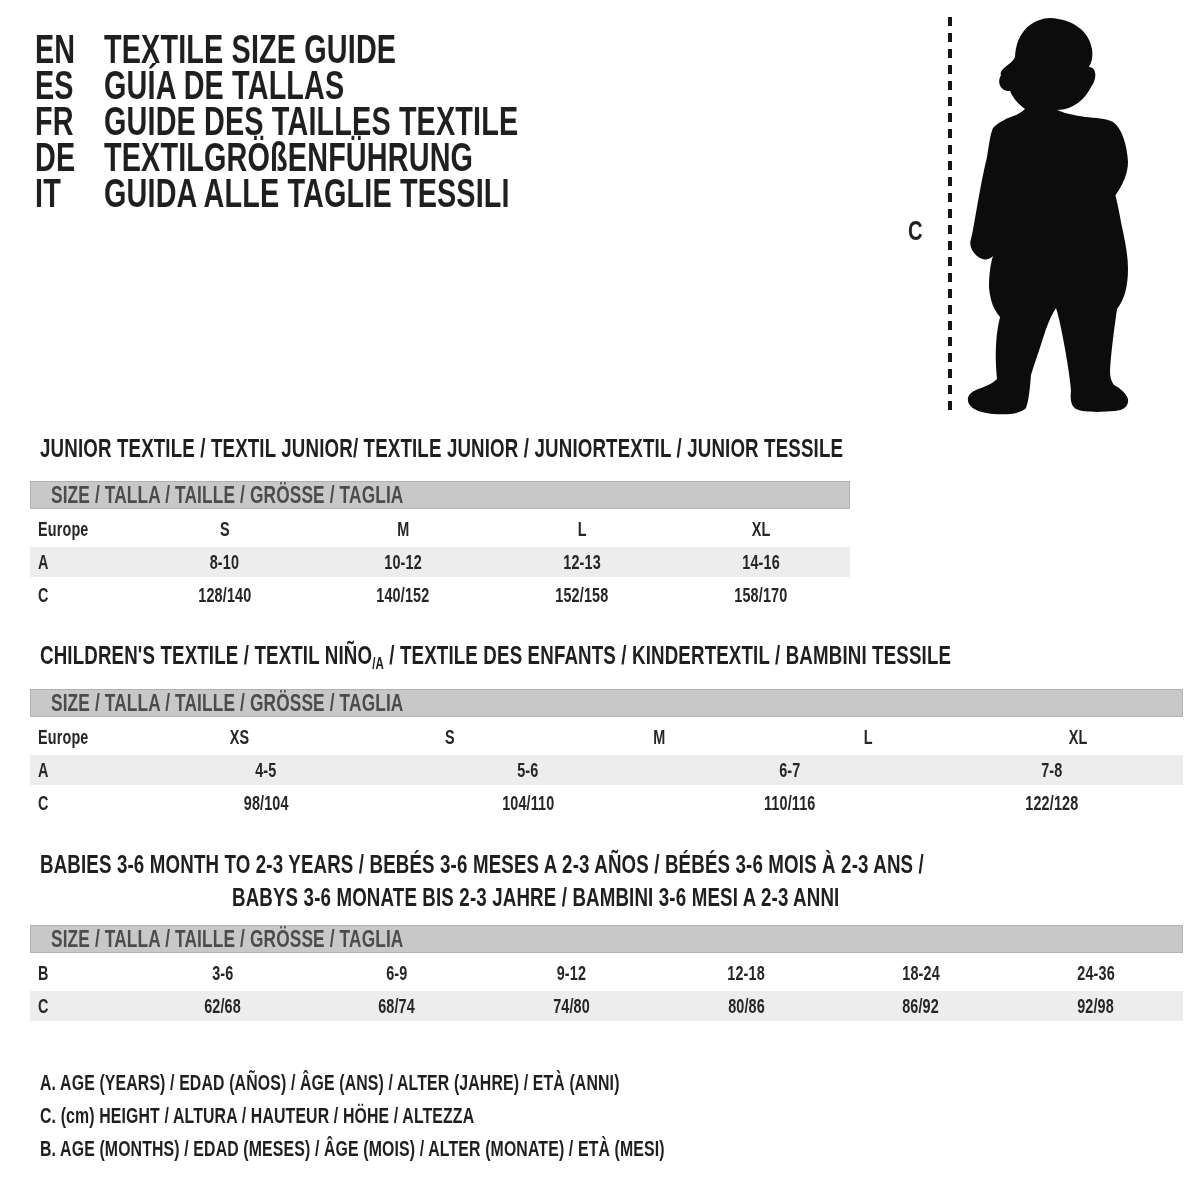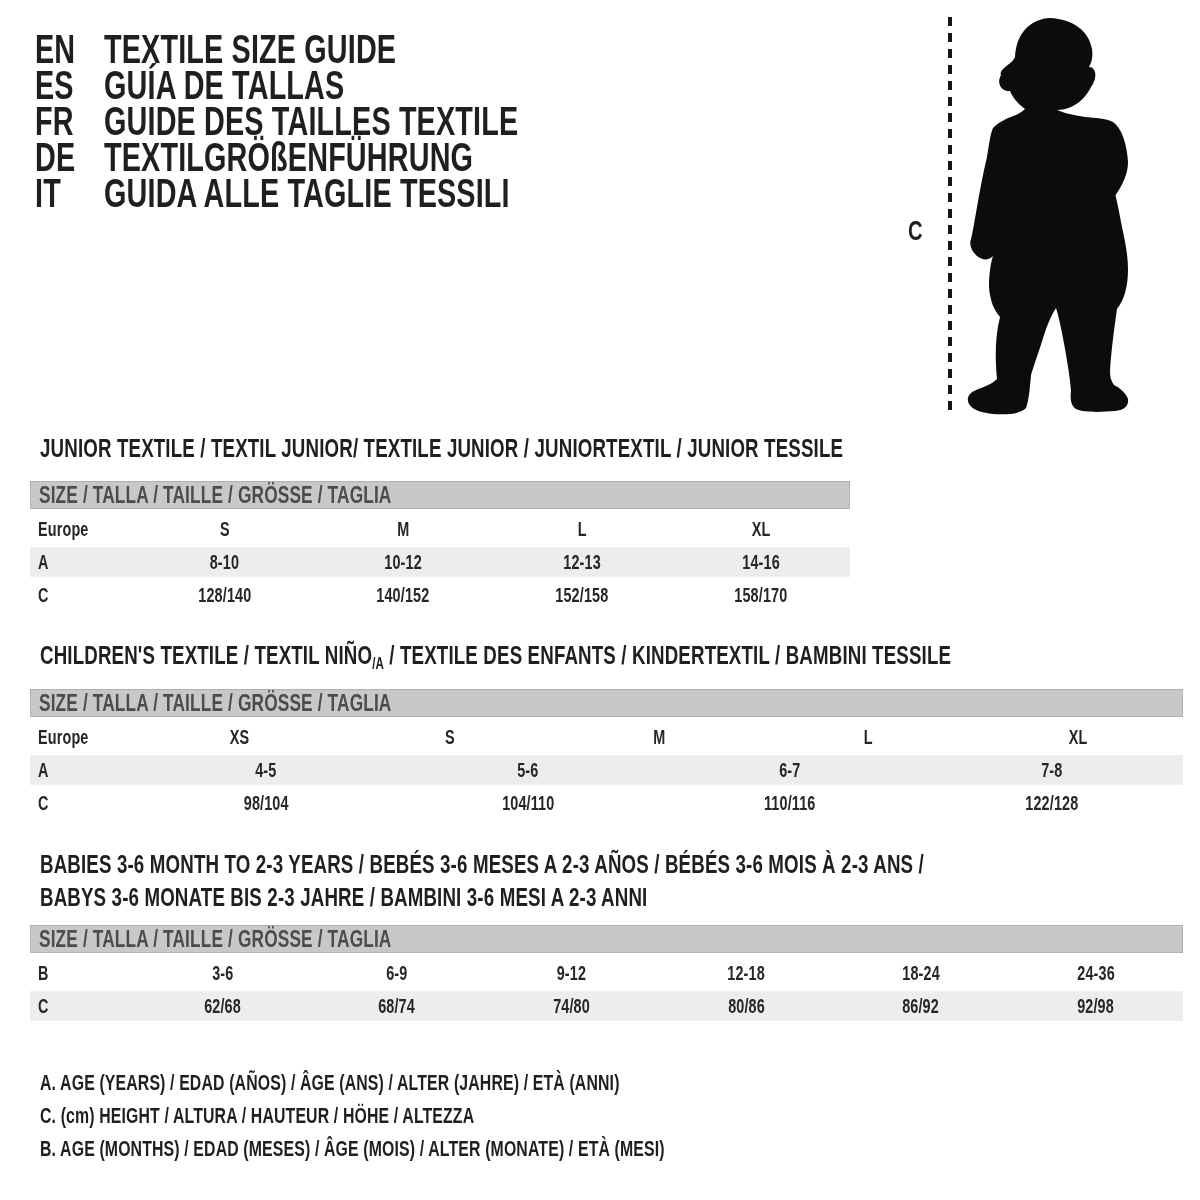--- a/index.html
+++ b/index.html
@@ -24,34 +24,34 @@
 
   
   .dash-line {
     left: 948px; top: 17px; width: 4px; height: 398px;
     background: repeating-linear-gradient(to bottom, #161616 0 9px, transparent 9px 16px);
   }
   .fig-label { left: 908px; top: 215px; font-size: 28px; }
   .fig-svg { left: 963px; top: 15px; }
 
   
-  .sec-heading { font-size: 26px; line-height: 30px; }
+  .sec-heading { font-size: 26px; line-height: 30px; text-align: center; }
   .h-junior   { left: 40px; top: 433px; }
   .h-children { left: 40px; top: 640px; }
   .h-babies   { left: 40px; top: 848px; line-height: 33px; }
   .subsc { font-size: 16px; position: relative; top: 5px; }
 
   
   .table { position: absolute; left: 30px; }
   .t-junior   { top: 481px; width: 820px; }
   .t-children { top: 689px; width: 1153px; }
   .t-babies   { top: 925px; width: 1153px; }
   .size-bar {
     height: 28px; background: #c8c8c8; border: 1px solid #b2b2b2;
-    display: flex; align-items: center; padding-left: 8px;
+    display: flex; align-items: center; padding-left: 20px;
     font-size: 24px; color: #4c4c4c;
   }
   .trow { display: flex; align-items: center; height: 30px; margin-top: 3px; font-size: 20px; color: #262626; }
   .size-bar + .trow { margin-top: 5px; }
   .shaded { background: #ededed; }
   .tlabel { width: 105px; flex: 0 0 auto; padding-left: 8px; }
   .tcell { flex: 1 1 0; text-align: center; }
 
   
   .legend { left: 40px; top: 1066px; }

